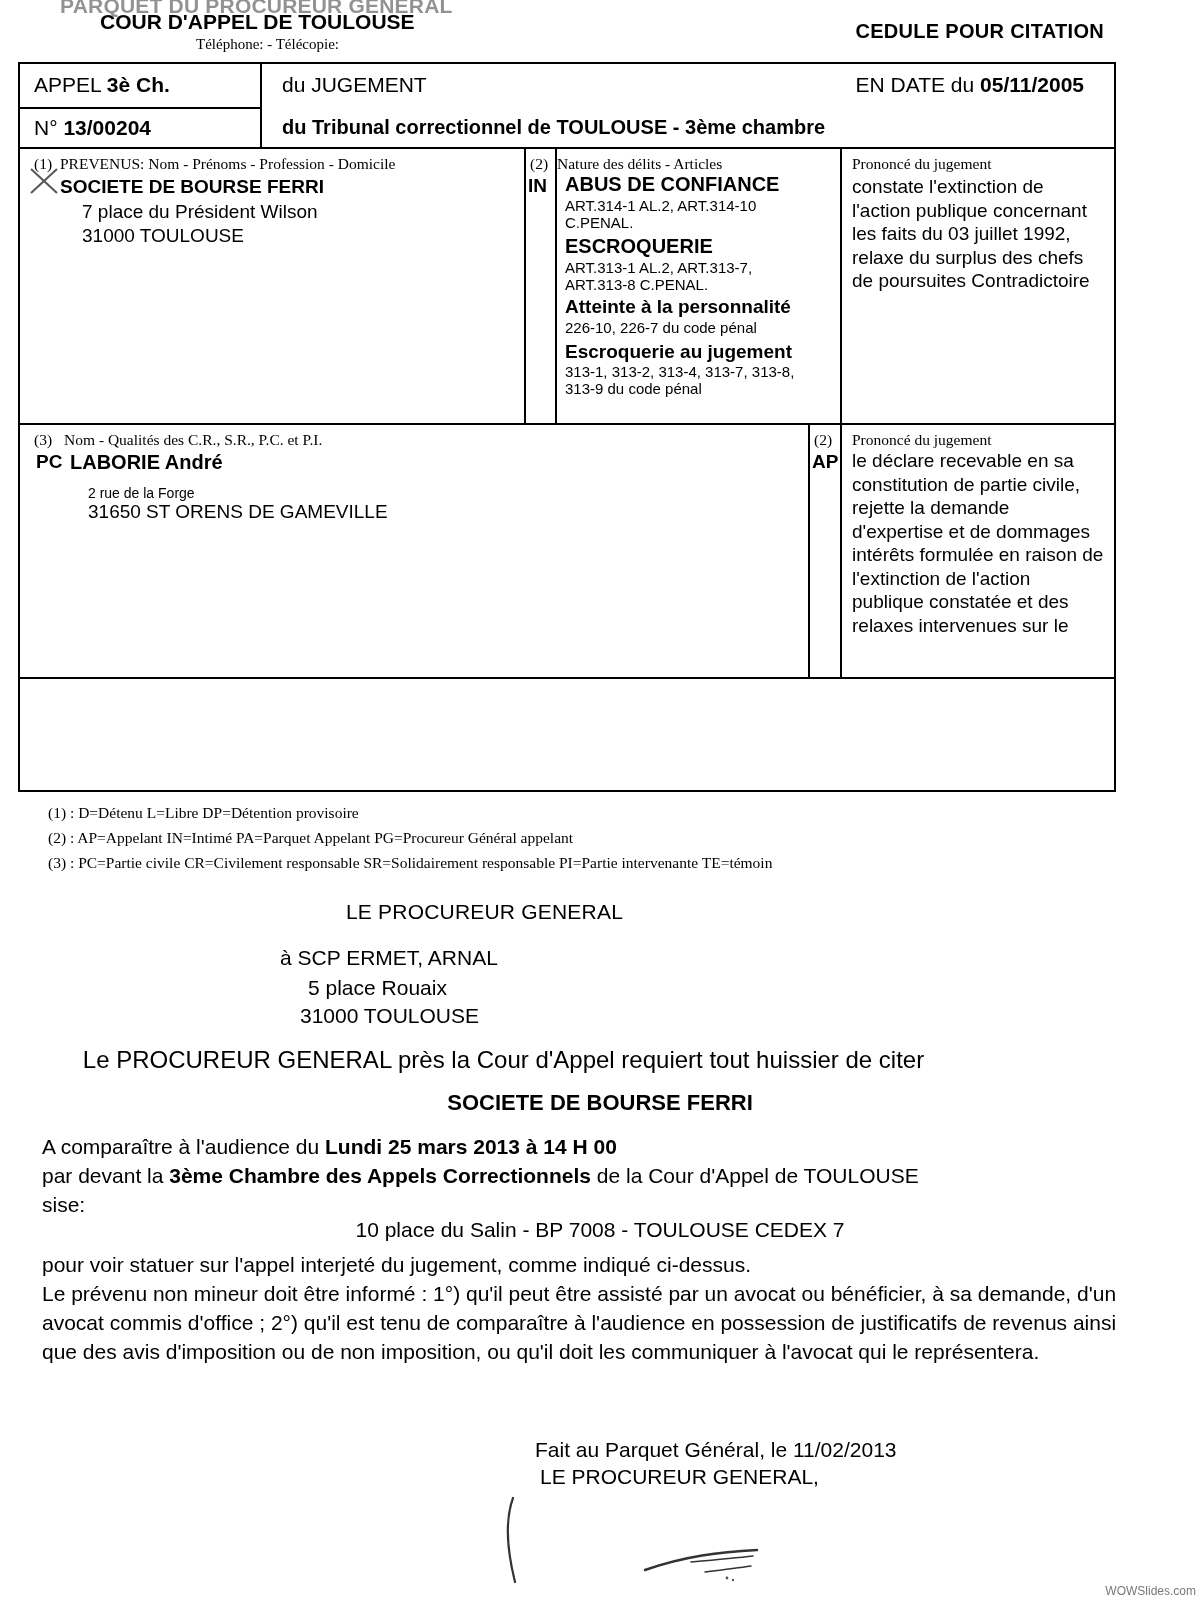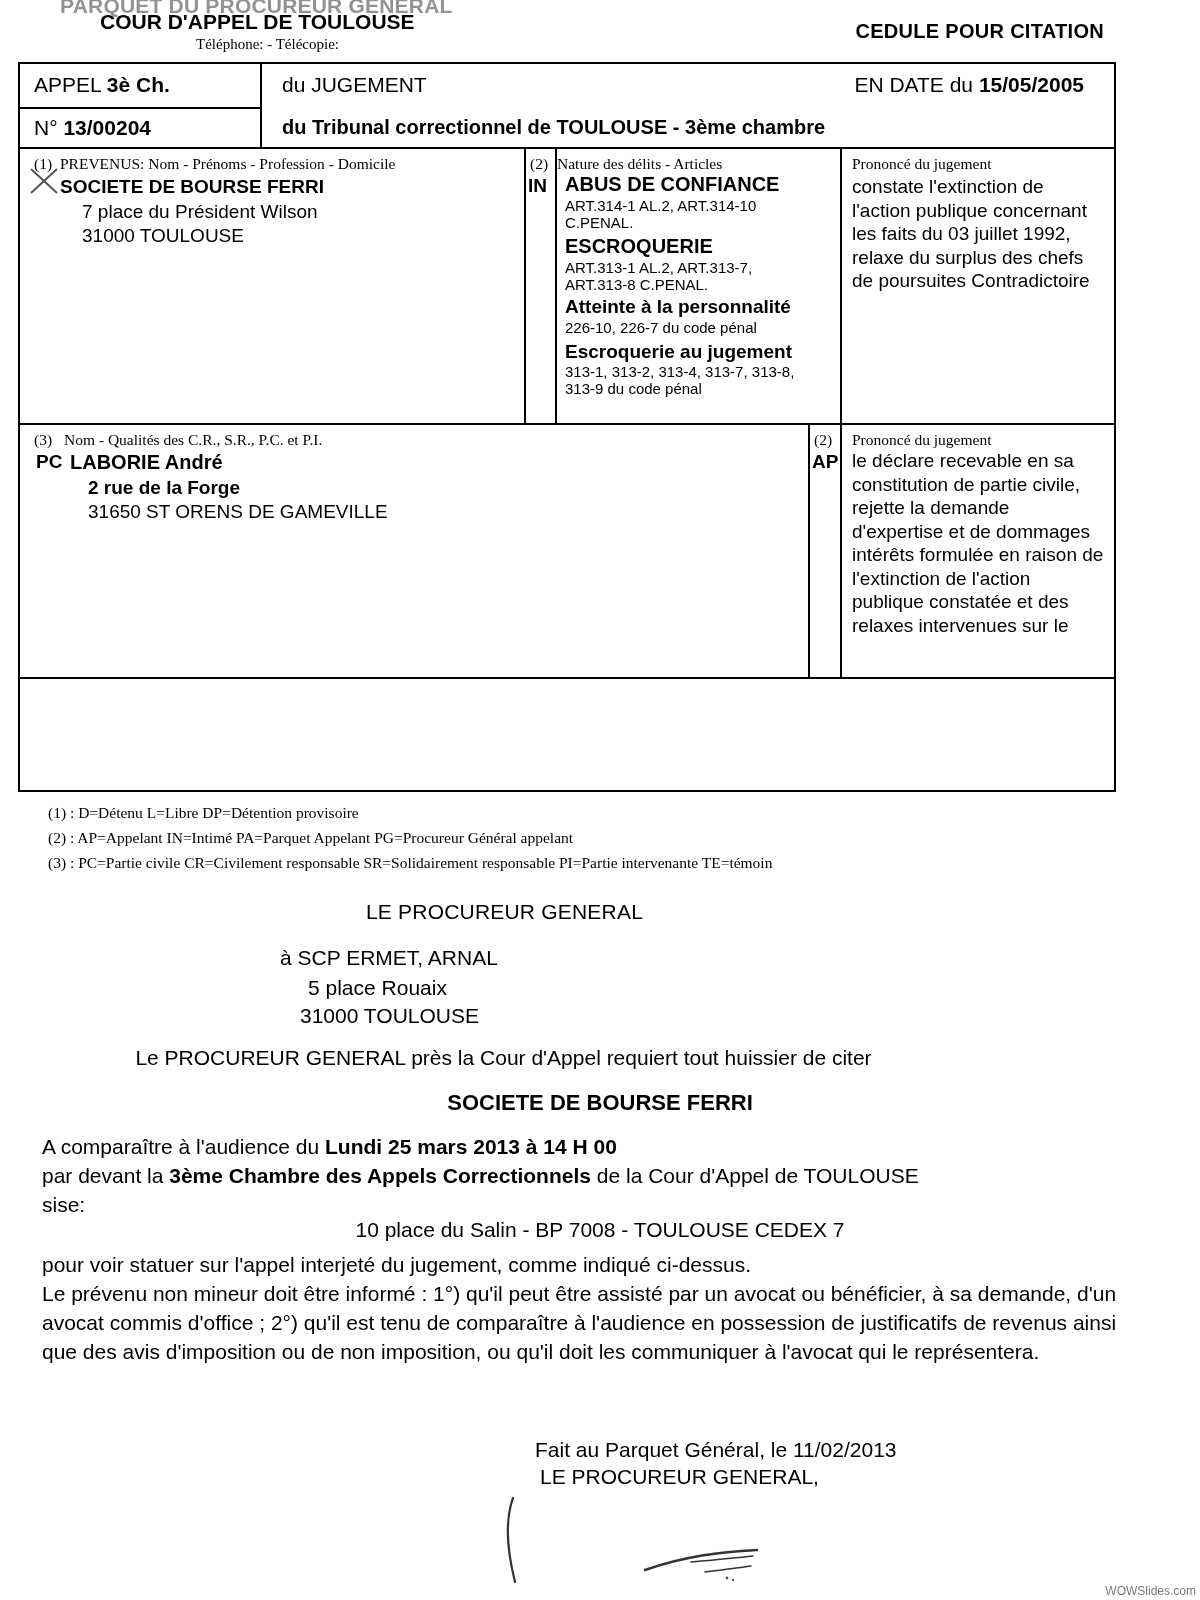--- a/index.html
+++ b/index.html
@@ -183,21 +183,21 @@
     border-bottom: 2px solid #000;
     box-sizing: border-box;
   }
   .sec2 .v1 { position: absolute; left: 788px; top: 0; width: 2px; height: 254px; background:#000; }
   .sec2 .v2 { position: absolute; left: 820px; top: 0; width: 2px; height: 254px; background:#000; }
 
   .c-num { position: absolute; left: 14px; top: 6px; }
   .c-head { position: absolute; left: 44px; top: 6px; white-space: nowrap; }
   .c-pc { position: absolute; left: 16px; top: 26px; font-size: 19px; font-weight: bold; }
   .c-name { position: absolute; left: 50px; top: 26px; font-size: 20px; font-weight: bold; white-space: nowrap; }
-  .c-addr1 { position: absolute; left: 68px; top: 52px; font-size: 19px; white-space: nowrap; font-weight: bold; }
+  .c-addr1 { position: absolute; left: 68px; top: 60px; font-size: 14px; white-space: nowrap; }
   .c-addr2 { position: absolute; left: 68px; top: 76px; font-size: 19px; white-space: nowrap; }
 
   .a-num { position: absolute; left: 794px; top: 6px; }
   .a-head { position: absolute; left: 832px; top: 6px; white-space: nowrap; }
   .a-ap { position: absolute; left: 792px; top: 26px; font-size: 19px; font-weight: bold; }
   .a-body {
     position: absolute; left: 832px; top: 24px;
     width: 252px;
     font-size: 19px; line-height: 23.5px;
   }
@@ -208,29 +208,29 @@
     left: 48px; top: 800px;
     width: 1060px;
     font-family: "Liberation Serif", serif;
     font-size: 15.5px;
     line-height: 25px;
   }
 
   
   .pg-title {
     position: absolute; left: 0; top: 900px; width: 969px;
-    text-align: center; font-size: 21px; letter-spacing:.2px;margin-left:20px;
+    text-align: center; font-size: 21px; letter-spacing:.2px;
   }
   .scp1 { position: absolute; left: 280px; top: 946px; font-size: 21px; white-space: nowrap; }
   .scp2 { position: absolute; left: 308px; top: 976px; font-size: 21px; white-space: nowrap; }
   .scp3 { position: absolute; left: 300px; top: 1004px; font-size: 21px; white-space: nowrap; }
 
   .requiert {
     position: absolute; left: 0; top: 1046px; width: 1007px;
-    text-align: center; font-size: 21px;
+    text-align: center; font-size: 24px;
   }
   .soc {
     position: absolute; left: 0; top: 1090px; width: 1200px;
     text-align: center; font-size: 22px; font-weight: bold;
   }
   .para1 {
     position: absolute; left: 42px; top: 1132px; width: 1080px;
     font-size: 21px; line-height: 29px;
   }
   .addr-center {
@@ -275,21 +275,21 @@
         <b>3è Ch.</b>
       </div>
       <div class="cell-num">
         <span>N°</span>
         <b>13/00204</b>
       </div>
       <div class="cell-jug">du JUGEMENT</div>
       <div class="cell-trib">du Tribunal correctionnel de TOULOUSE - 3ème chambre</div>
       <div class="cell-date">
         <span>EN DATE du</span>
-        <b>15/05/2005</b>
+        <b>05/11/2005</b>
       </div>
     </div>
 
     <div class="sec1">
       <div class="v1"></div>
       <div class="v2"></div>
       <div class="v3"></div>
 
       <div class="marker p-num lbl-small">(1)</div>
       <div class="p-head lbl-small">PREVENUS: Nom - Prénoms - Profession - Domicile</div>

